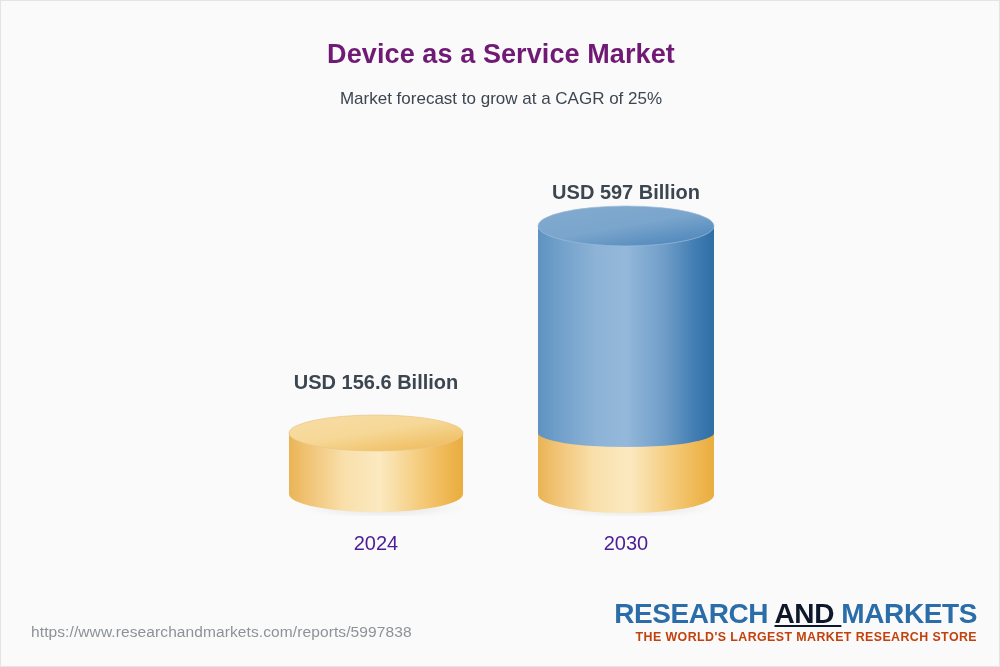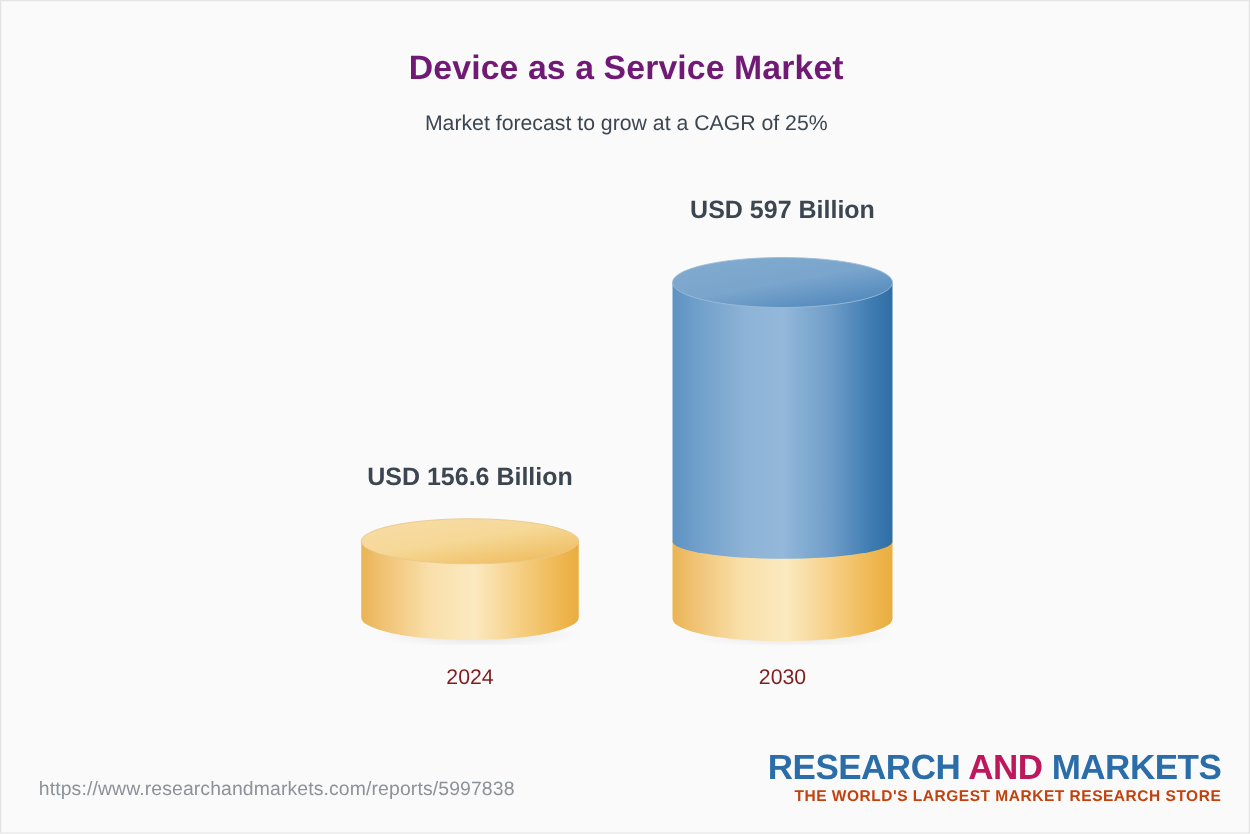--- a/index.html
+++ b/index.html
@@ -29,34 +29,34 @@
   #plot{position:absolute;left:0;top:0;width:1000px;height:600px;}
 
   .cyl-wrap{position:absolute;}
 
   .value-label{
     position:absolute;width:300px;text-align:center;
     font-size:20px;font-weight:bold;color:#3c4651;
   }
   .year-label{
     position:absolute;width:300px;text-align:center;
-    font-size:17px;font-weight:normal;color:#7f1d1d;
+    font-size:20px;font-weight:normal;color:#4c1d95;
   }
 
   
   #url{
     position:absolute;left:30px;top:622px;
     font-size:15.5px;color:#8d9298;letter-spacing:.1px;text-align:center;
   }
   #logo{position:absolute;right:22px;top:598px;text-align:right;}
   #logo .lmain{
     font-size:28px;font-weight:bold;color:#2a6da9;
     letter-spacing:-0.4px;line-height:1.05;white-space:nowrap;
   }
-  #logo .lmain .gold{color:#be185d;}
+  #logo .lmain .gold{color:#0f172a;text-decoration:underline;}
   #logo .ltag{
     font-size:12.4px;font-weight:bold;color:#c2410c;
     letter-spacing:.42px;line-height:1.1;margin-top:3px;white-space:nowrap;
   }
 </style>
 </head>
 <body>
 
 <div id="canvas">
 
@@ -92,21 +92,21 @@
         </defs>
         <ellipse cx="96" cy="94" rx="84" ry="11" fill="url(#shadowG)"></ellipse>
         <path d="M2,19 L2,80 A87,18 0 0 0 176,80 L176,19 Z" fill="url(#goldBody)"></path>
         <ellipse cx="89" cy="19" rx="87" ry="18" fill="url(#goldTop)"></ellipse>
         <ellipse cx="89" cy="19" rx="87" ry="18" fill="none" stroke="#e8c78c" stroke-width="0.7"></ellipse>
       </svg>
     </div>
 
     <div class="year-label" style="left:225px;top:531px;">2024</div>
 
-    <div class="value-label" style="left:475px;top:156px;">USD 597 Billion</div>
+    <div class="value-label" style="left:475px;top:180px;">USD 597 Billion</div>
 
     <div class="cyl-wrap" style="left:535px;top:204px;width:180px;height:311px;">
       <svg width="180" height="311" viewBox="0 0 180 311">
         <defs>
           <linearGradient id="blueBody" x1="0" y1="0" x2="1" y2="0">
             <stop offset="0%" stop-color="#5e92c2"></stop>
             <stop offset="10%" stop-color="#6e9ec9"></stop>
             <stop offset="33%" stop-color="#8db3d6"></stop>
             <stop offset="50%" stop-color="#93b8da"></stop>
             <stop offset="72%" stop-color="#6f9dc8"></stop>

